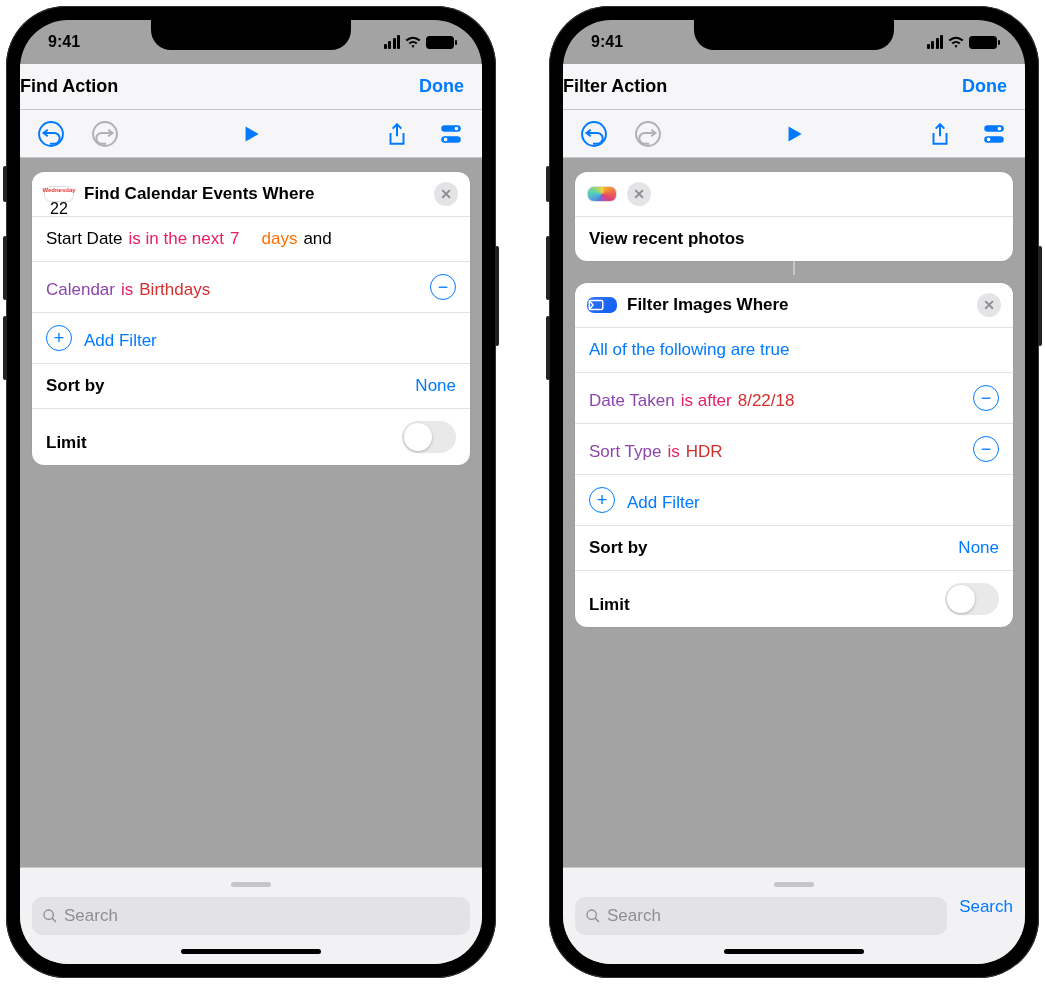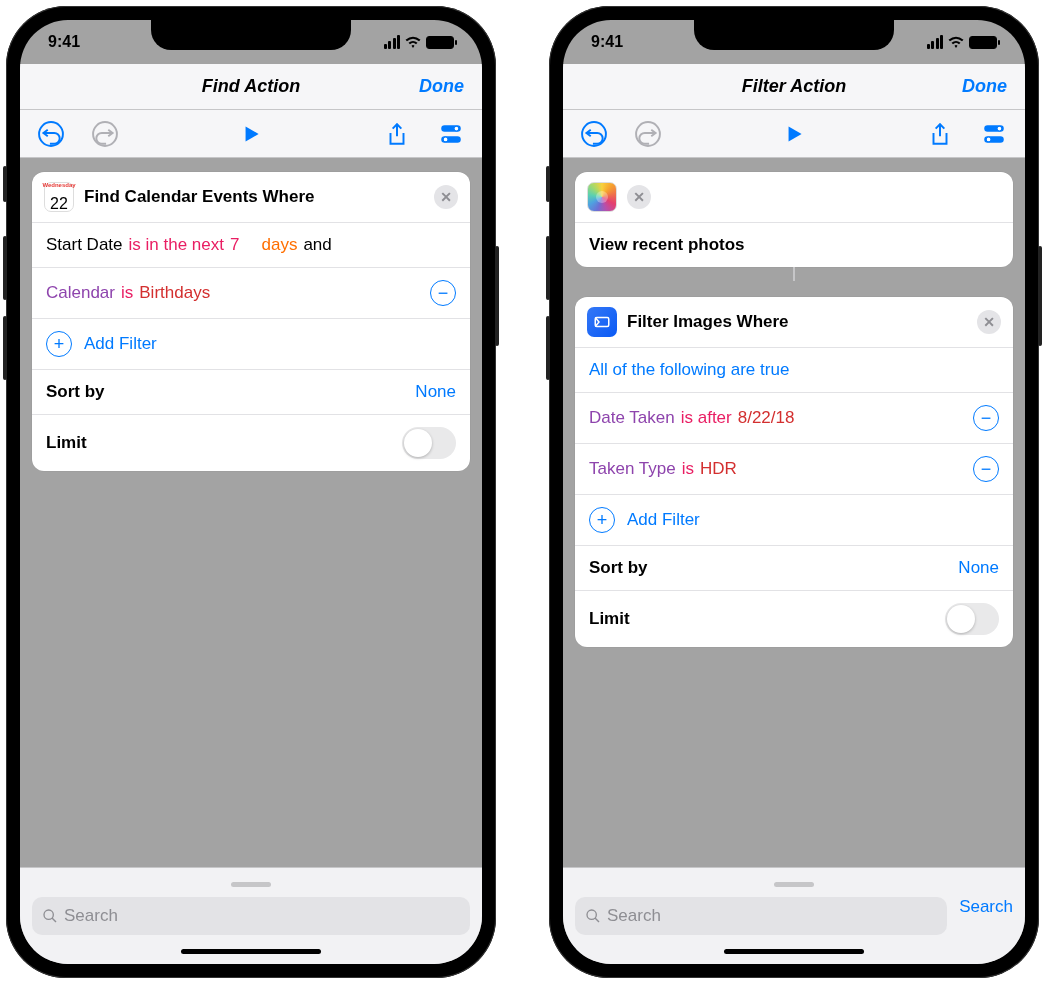--- a/index.html
+++ b/index.html
@@ -64,25 +64,24 @@
   .signal-bars span:nth-child(3){height:11px}
   .signal-bars span:nth-child(4){height:14px}
   .wifi-icon { width: 18px; height: 14px; }
   .battery { width: 28px; height: 13px; border: 1.5px solid #000; border-radius: 3px; position: relative; }
   .battery::after { content:""; position:absolute; right:-4px; top:3px; width:2px; height:5px; background:#000; border-radius:1px;}
   .battery-fill { background:#000; width:100%; height:100%; border-radius:1px; }
   .nav-bar {
     height: 46px;
     display: flex;
     align-items: center;
-    justify-content: center;
+    justify-content: flex-start;
     position: relative;
     border-bottom: 0.5px solid #c6c6c8;
     background: #f6f6f8;
-    font-style: italic;
   }
   .nav-title { font-weight: 600; font-size: 18px; }
   .nav-done { position: absolute; right: 18px; color: #007aff; font-size: 18px; font-weight: 600; }
   .toolbar {
     height: 48px;
     display: flex;
     align-items: center;
     justify-content: space-between;
     padding: 0 18px;
     background: #f6f6f8;
@@ -104,22 +103,22 @@
     display: flex;
     align-items: center;
     padding: 10px 12px;
     gap: 10px;
     position: relative;
     border-bottom: 0.5px solid #e2e2e5;
   }
   .card-header.no-border { border-bottom: none; }
   .card-title { font-weight: 700; font-size: 17px; flex:1; }
   .app-icon {
-    width: 30px; height: 30px; border-radius: 7px;
-    display:flex; align-items:center; justify-content:center;
+    width: 30px; height: 16px; border-radius: 7px;
+    display:flex; align-items:center; 
     font-size: 11px; font-weight:700;
     border: 0.5px solid #ddd;
     position: relative;
     background:#fff;
     gap:8px;
   }
   .cal-icon { flex-direction: column; line-height:1; }
   .cal-icon .top { font-size:6px; color:#e53935; }
   .cal-icon .num { font-size:16px; color:#000; font-weight:400; }
   .photos-icon { background: conic-gradient(#f9d13d,#f6a22e,#ee6c4d,#e43f6f,#b84fab,#6c6fd5,#4ea3e0,#5bd1b0,#a6d96a,#f9d13d); border-radius:7px; position:relative; }
@@ -127,21 +126,21 @@
   .app-icon.shortcuts { background: linear-gradient(135deg,#3478f6,#0a5af5); border:none; }
   .close-btn {
     width: 24px; height: 24px; border-radius: 50%;
     background: #e4e4e7; display:flex; align-items:center; justify-content:center;
     color:#8e8e93; font-size:14px; font-weight:700;
   }
   .row {
     padding: 12px 14px;
     border-bottom: 0.5px solid #e2e2e5;
     display: flex;
-    align-items: center;
+    align-items: flex-end;
     gap: 6px;
     font-size: 17px;
     flex-wrap: wrap;
     position: relative;
   }
   .row:last-child { border-bottom: none; }
   .row .spacer { flex: 1; }
   .txt-black { color: #000; }
   .txt-blue { color: #007aff; }
   .txt-purple { color: #8e44ad; }
@@ -401,42 +400,42 @@
           <div class="app-icon photos-icon"></div>
           <div class="close-btn">✕</div>
         </div>
         <div class="row bold" style="font-weight:600">
           <span>View recent photos</span>
         </div>
       </div>
 
       <div style="width:2px;height:14px;background:#c6c6c8;margin:-14px auto 0 auto"></div>
 
-      <div class="card" style="margin-top:16px">
+      <div class="card" style="margin-top:8px">
         <div class="card-header">
           <div class="app-icon shortcuts">
             <svg width="18" height="18" viewBox="0 0 24 24">
                 <rect x="3" y="6" width="18" height="12" rx="2" fill="none" stroke="#fff" stroke-width="2"></rect>
                 <path d="M3 6 L8 12 L3 18" fill="none" stroke="#fff" stroke-width="2"></path>
               </svg>
           </div>
           <span class="card-title">Filter Images Where</span>
           <div class="close-btn">✕</div>
         </div>
         <div class="row">
           <span class="txt-blue">All of the following are true</span>
         </div>
         <div class="row">
           <span class="txt-purple">Date Taken</span>
           <span class="txt-pink">is after</span>
           <span class="txt-red">8/22/18</span>
           <div class="minus-circle">−</div>
         </div>
         <div class="row">
-          <span class="txt-purple">Taken Type</span>
+          <span class="txt-purple">Sort Type</span>
           <span class="txt-pink">is</span>
           <span class="txt-red">HDR</span>
           <div class="minus-circle">−</div>
         </div>
         <div class="row">
           <div class="plus-circle plus-circle-lead">+</div>
           <span class="txt-blue">Add Filter</span>
         </div>
         <div class="row bold">
           <span>Sort by</span>

